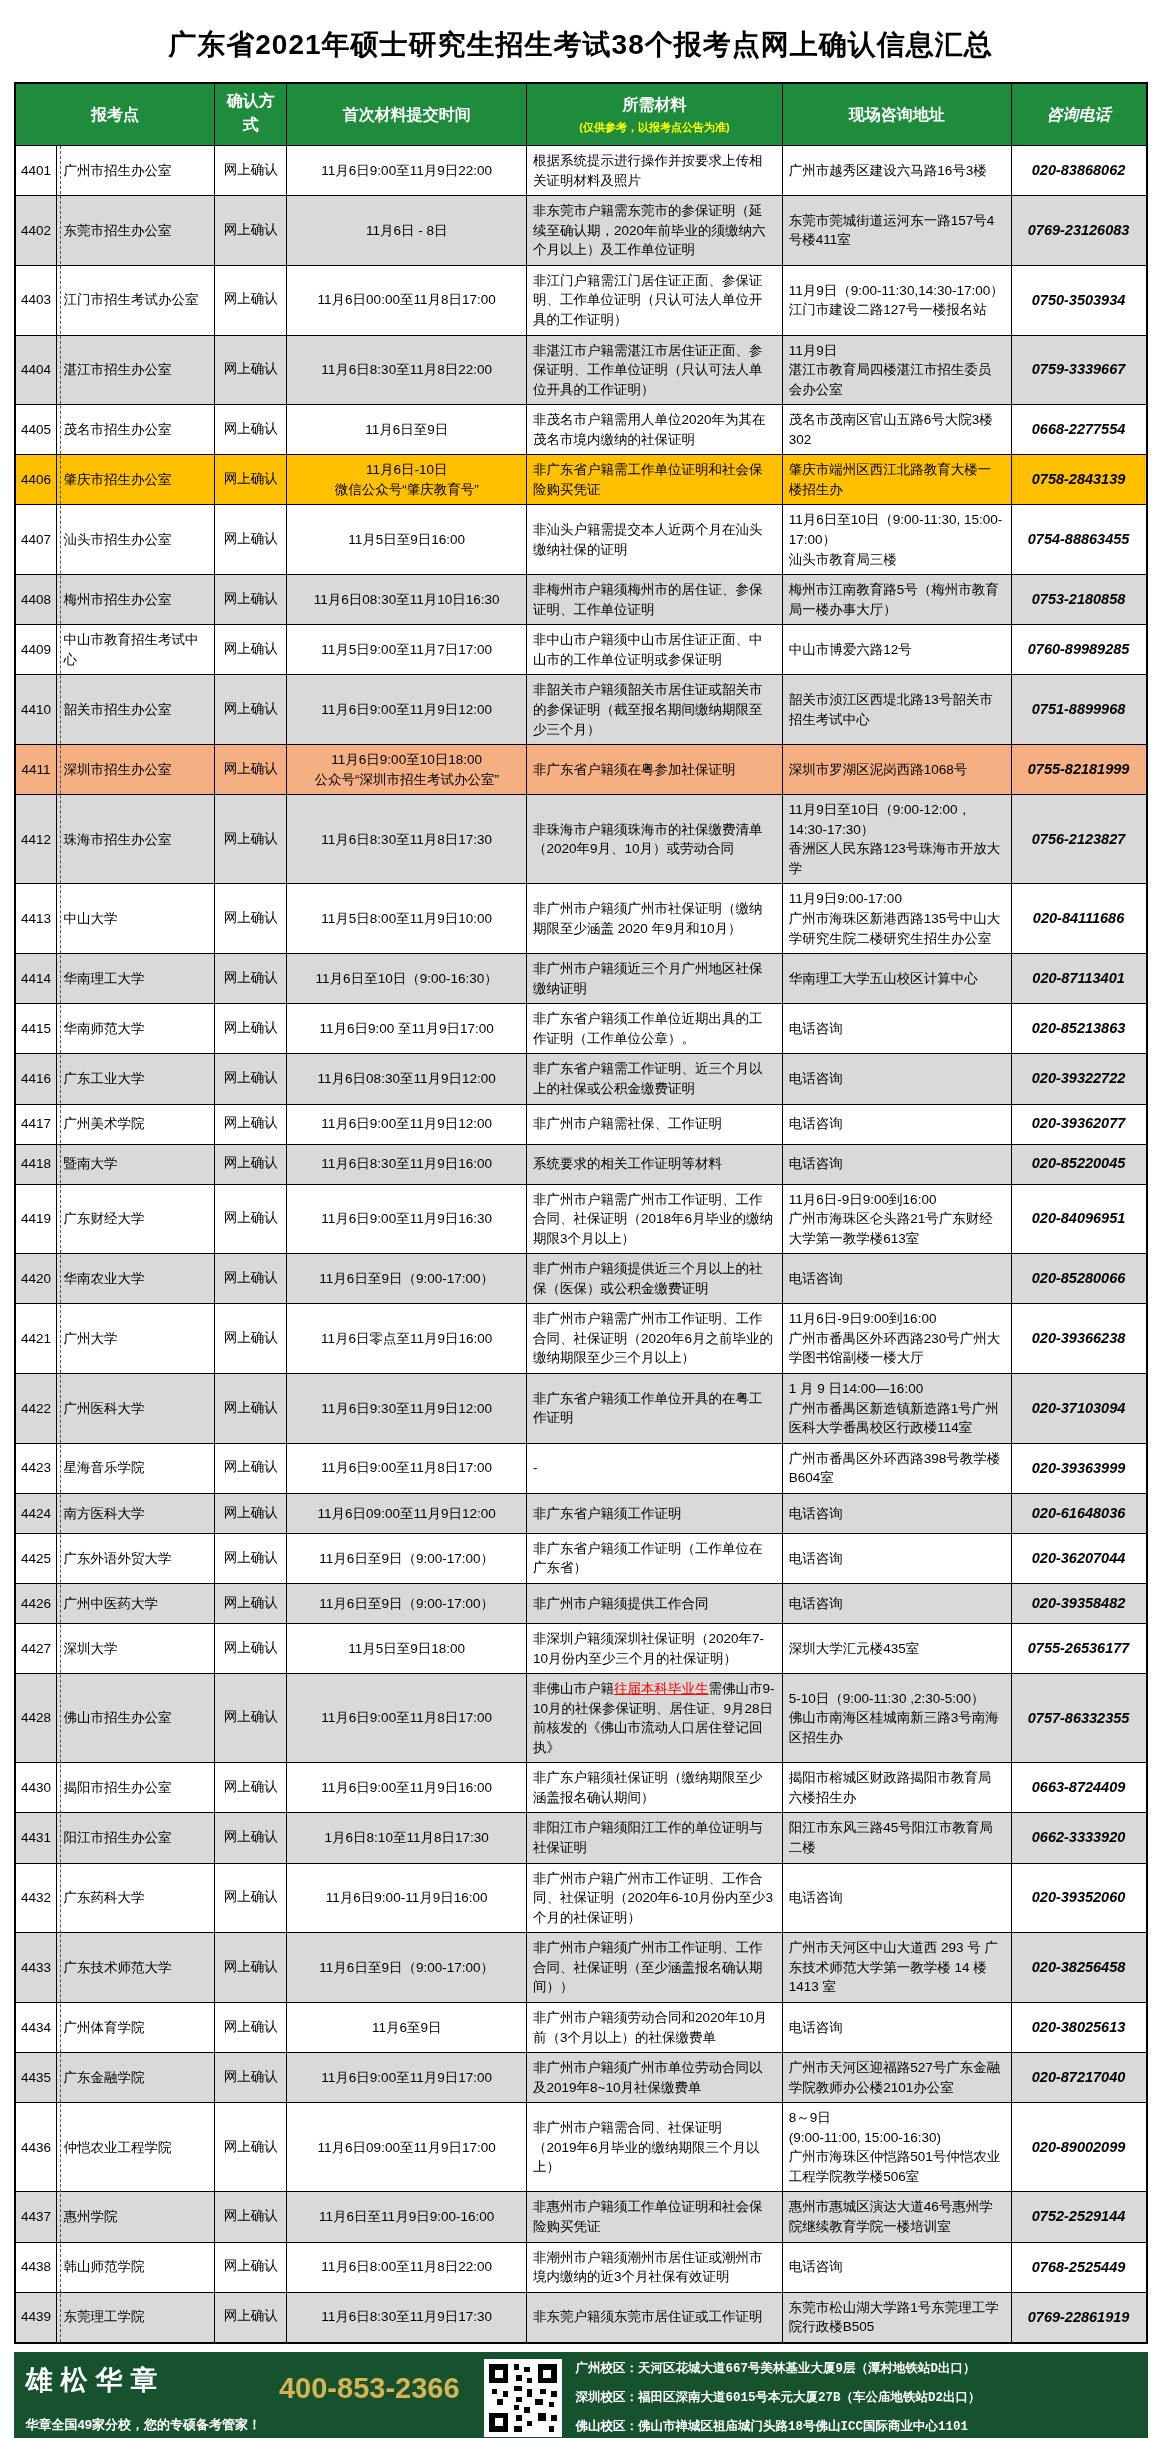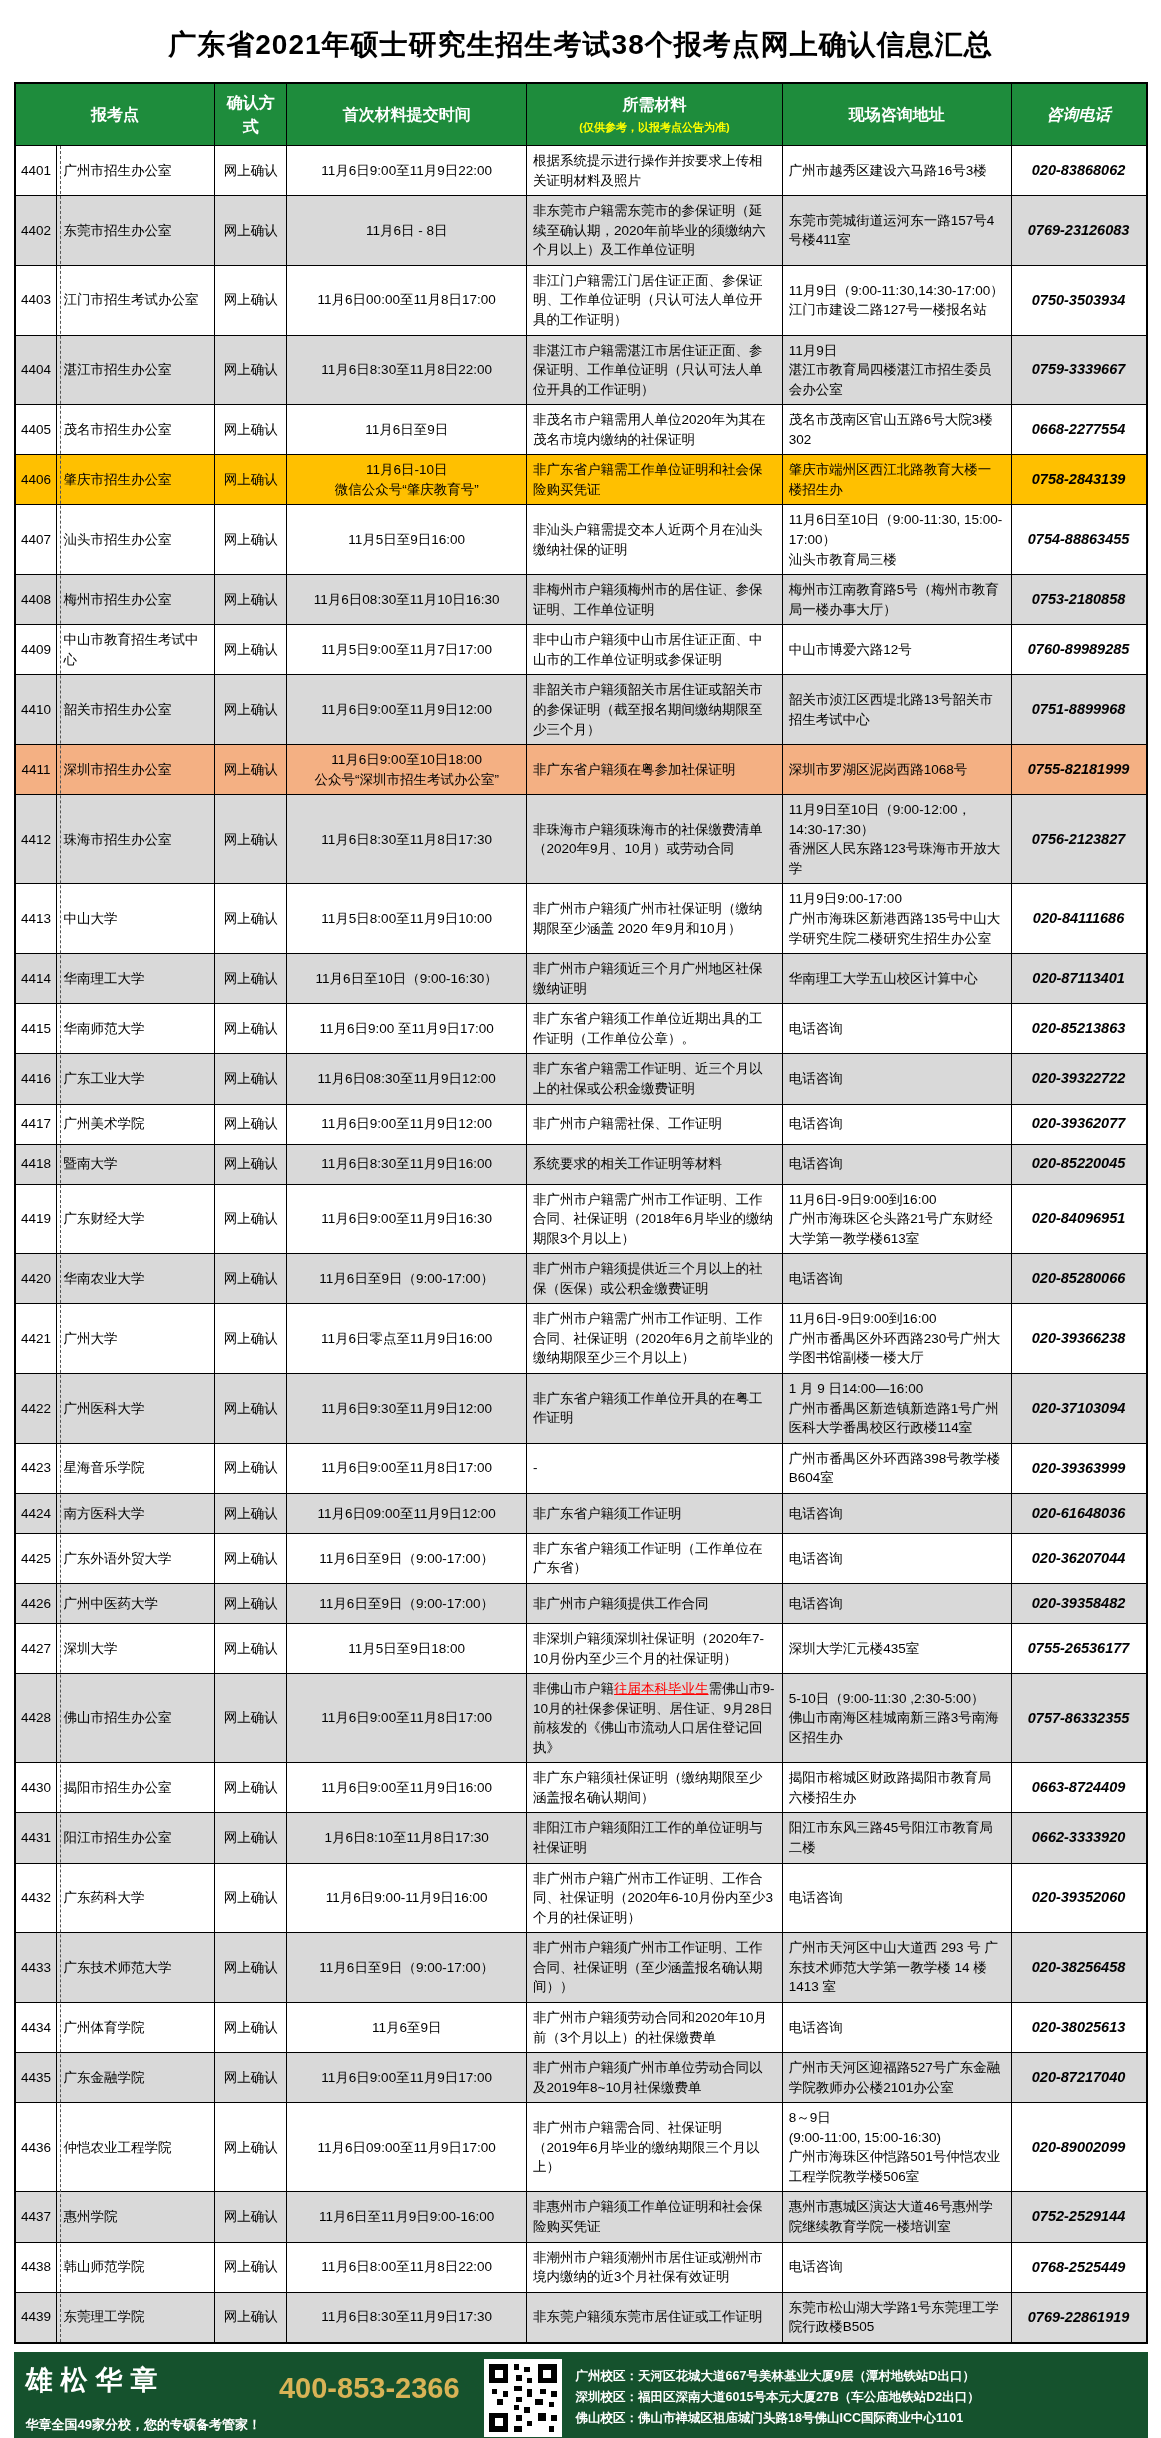--- a/index.html
+++ b/index.html
@@ -33,21 +33,21 @@
     border-bottom:1px solid var(--border-black);
     display:flex;align-items:center;
     padding:5px 6px;font-size:13.5px;line-height:1.45;
     white-space:pre-line;min-height:40px;
   }
   .tr .th:last-child,.tr .td:last-child{border-right:none;}
   .tbody .tr:last-child .td{border-bottom:none;}
   
   .col-code{width:42px;justify-content:center;text-align:center;padding-left:2px;padding-right:2px;}
   .col-name{width:158px;justify-content:flex-start;text-align:left;}
-  .col-method{width:72px;justify-content:center;text-align:center;}
+  .col-method{width:72px;justify-content:center;text-align:center;font-family:Liberation Mono, monospace;}
   .col-time{width:240px;justify-content:center;text-align:center;}
   .col-materials{width:256px;justify-content:flex-start;text-align:left;}
   .col-address{width:229px;justify-content:flex-start;text-align:left;}
   .col-phone{width:134px;justify-content:center;text-align:center;font-weight:800;font-size:14.5px;font-style:italic;}
   
   .thead .th{
     background:var(--header-green);color:#fff;font-weight:800;font-size:16px;
     justify-content:center;text-align:center;min-height:62px;
   }
   .thead .col-point-h{width:200px;}
@@ -68,21 +68,21 @@
   .footer{
     margin:8px auto 0 auto;width:1134px;height:92px;
     background:var(--footer-green);color:#fff;
     display:flex;align-items:center;padding:6px 12px;gap:14px;
   }
   .footer-left{display:flex;flex-direction:column;justify-content:space-between;height:100%;padding:4px 0;}
   .footer-brand{font-size:27px;font-weight:800;letter-spacing:8px;white-space:nowrap;}
   .footer-tagline{font-size:13px;font-weight:700;white-space:nowrap;}
   .footer-phone{font-size:29px;font-weight:800;color:var(--phone-gold);white-space:nowrap;margin:0 10px 18px 4px;}
   .footer-qr{width:78px;height:78px;background:#fff;flex:0 0 auto;}
-  .footer-campuses{display:flex;flex-direction:column;justify-content:center;gap:4px;flex:1;}
+  .footer-campuses{display:flex;flex-direction:column;justify-content:center;gap:12px;flex:1;font-family:Liberation Mono, monospace;}
   .footer-campus{font-size:12.5px;font-weight:700;white-space:nowrap;text-align:left;}
 </style>
 </head>
 <body>
 
 <h1 class="page-title">广东省2021年硕士研究生招生考试38个报考点网上确认信息汇总</h1>
 
 <div class="table-wrap">
   <div class="tr thead">
     <div class="th col-point-h">报考点</div>

